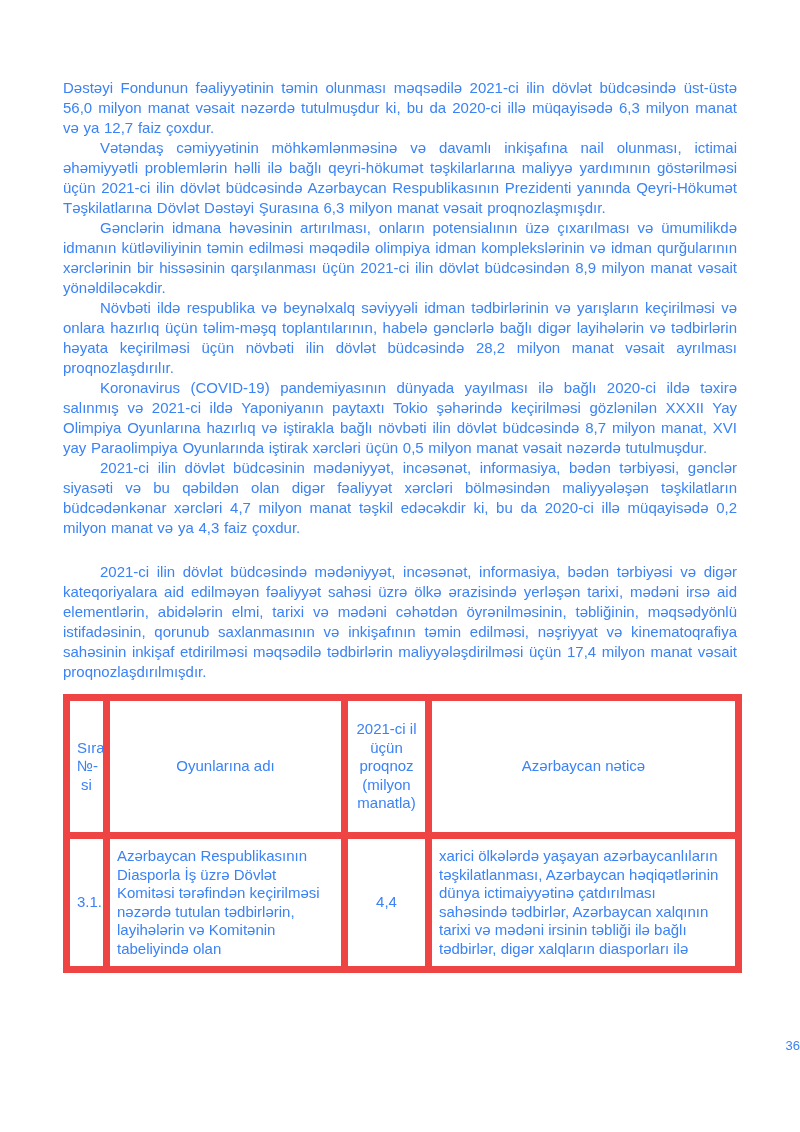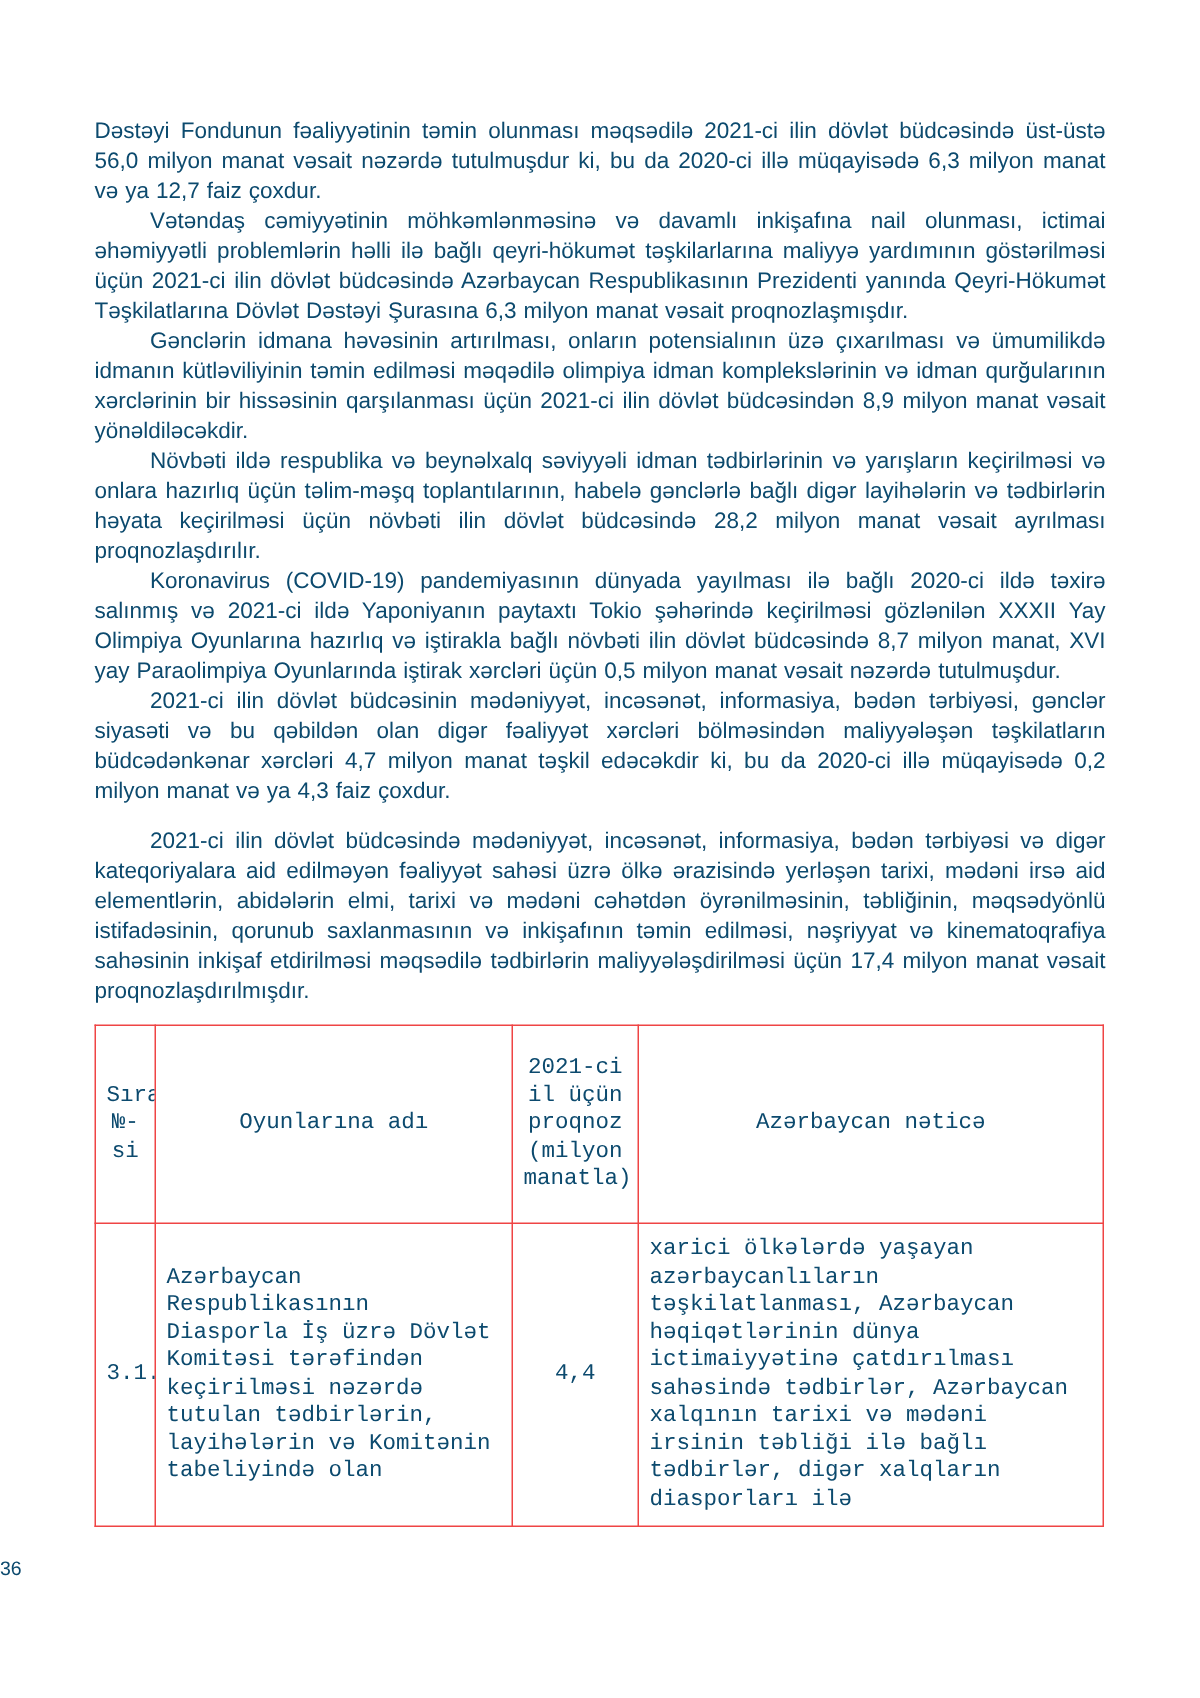--- a/index.html
+++ b/index.html
@@ -7,73 +7,72 @@
     padding: 0;
     background: #ffffff;
   }
   .page {
     position: relative;
     width: 800px;
     height: 1132px;
     background: #ffffff;
     font-family: "Liberation Sans", sans-serif;
     font-size: 15px;
-    color: #0c4a6e;
+    color: #3b82f6;
     overflow: hidden;
   }
   .content {
     position: absolute;
     top: 78px;
     left: 63px;
     width: 674px;
   }
   .para {
     margin: 0;
     text-align: justify;
     line-height: 20px;
     word-spacing: 0.5px;
   }
   .para.indent {
     text-indent: 37px;
   }
   .para.gap-before {
-    margin-top: 13px;
+    margin-top: 24px;
   }
   table.measures {
     border-collapse: collapse;
     margin-top: 12px;
     width: 672px;
     table-layout: fixed;
   }
   table.measures td {
-    border: 1px solid #ef4444;
+    border: 7px solid #ef4444;
     font-size: 15px;
     line-height: 18.5px;
     vertical-align: middle;
     padding: 8px 7px;
     overflow: hidden;
-    font-family: Liberation Mono, monospace;
   }
   td.hdr {
     text-align: center;
     height: 115px;
     vertical-align: middle;
   }
   td.cell-center {
     text-align: center;
   }
   td.cell-left {
     text-align: left;
   }
   .page-number {
     position: absolute;
     top: 1038px;
     left: 0;
     width: 100%;
-    text-align: left;
+    text-align: right;
     font-size: 13px;
     line-height: 16px;
   }
 </style>
 </head>
 <body>
 
 <div class="page">
   <div class="content">
     <p class="para">Dəstəyi Fondunun fəaliyyətinin təmin olunması məqsədilə 2021-ci ilin dövlət büdcəsində üst-üstə 56,0 milyon manat vəsait nəzərdə tutulmuşdur ki, bu da 2020-ci illə müqayisədə 6,3 milyon manat və ya 12,7 faiz çoxdur.</p>

